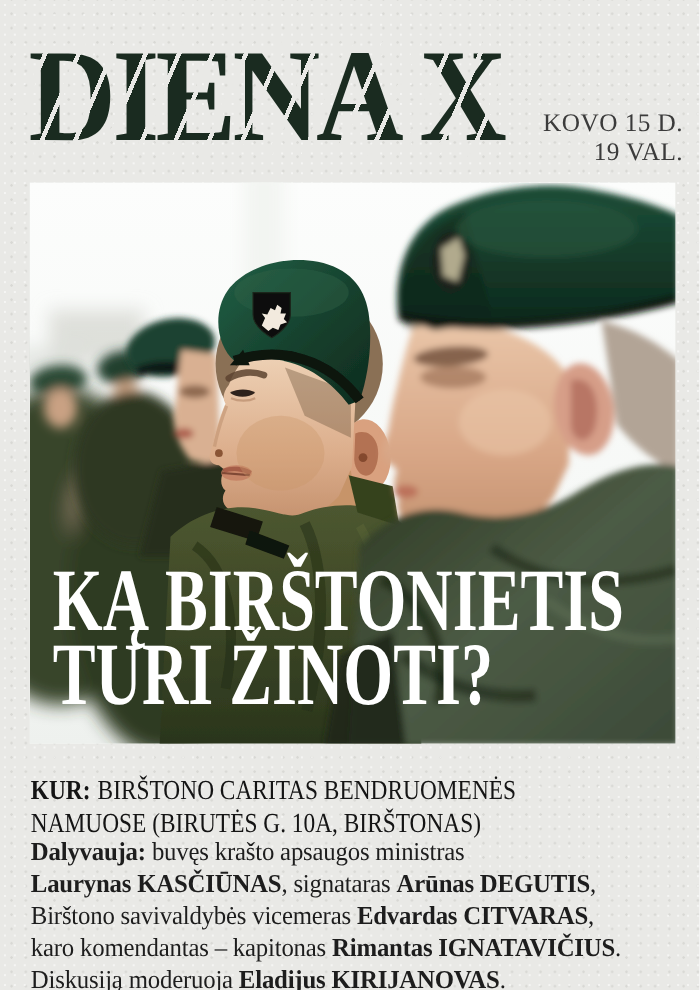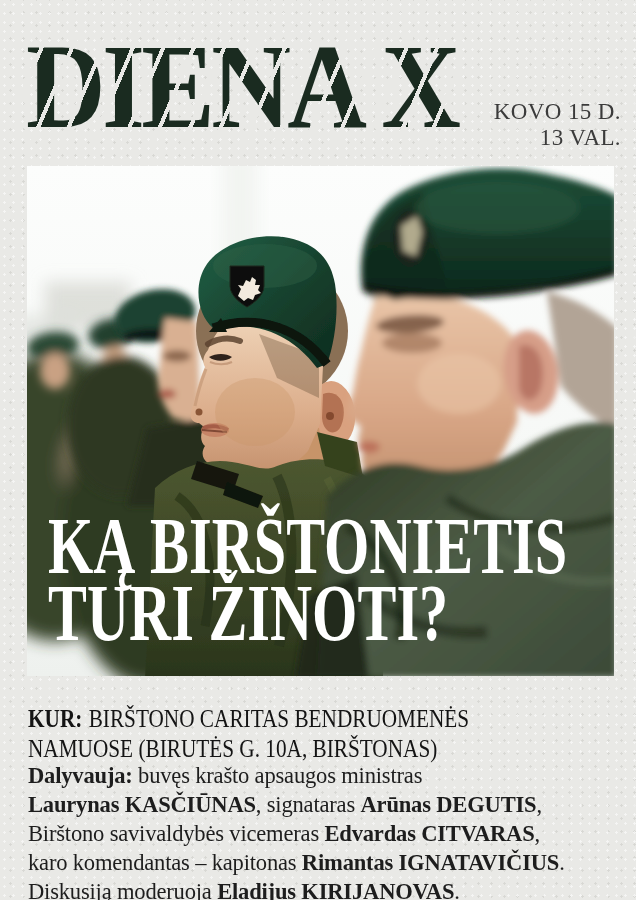--- a/index.html
+++ b/index.html
@@ -59,21 +59,21 @@
 </head>
 <body>
 
 <div class="poster">
 
   <h1 class="title">DIENA X</h1>
   <div class="title-stripes"></div>
 
   <div class="date">
     <div>KOVO 15 D.</div>
-    <div>13 VAL.</div>
+    <div>19 VAL.</div>
   </div>
 
   <div class="photo">
     <svg viewBox="0 0 587 510" width="587" height="510">
       <defs>
         <linearGradient id="sky" x1="0" y1="0" x2="0" y2="1">
           <stop offset="0" stop-color="#fcfdfc"></stop>
             <stop offset=".6" stop-color="#f6f8f6"></stop>
             <stop offset="1" stop-color="#eef1ee"></stop>
         </linearGradient>

